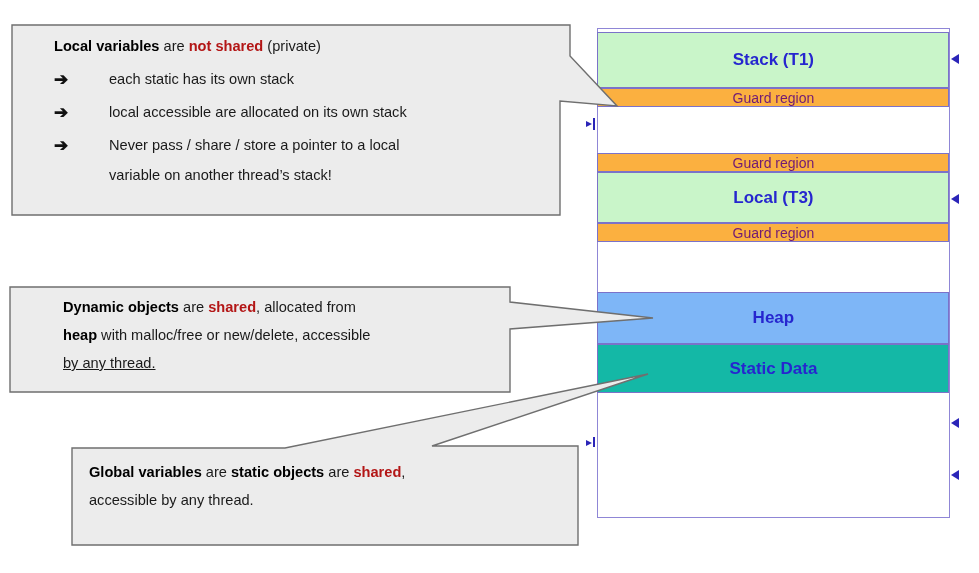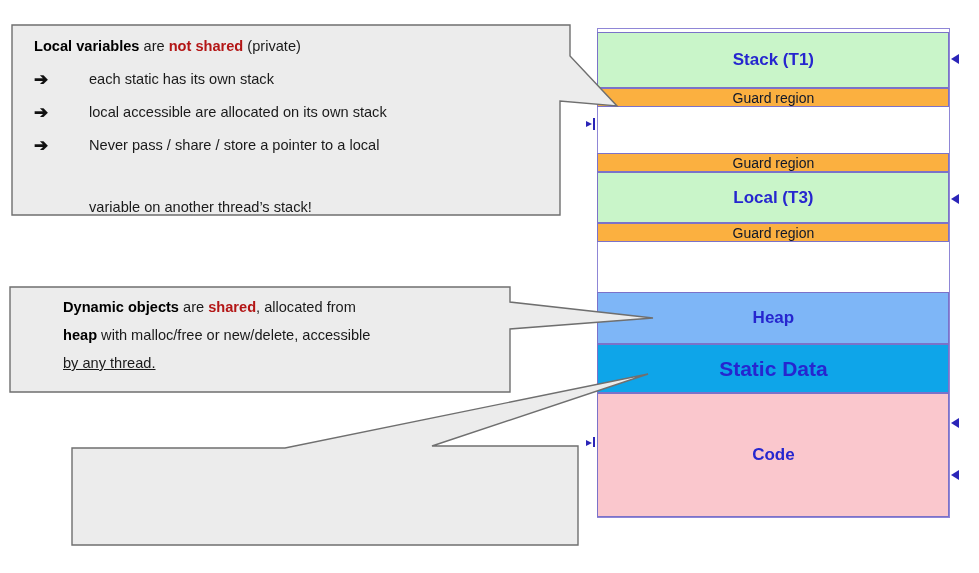--- a/index.html
+++ b/index.html
@@ -24,30 +24,30 @@
     color:#1a1a1a;
     line-height:1.0;
   }
   .bold{font-weight:bold;color:#000;}
   .red{color:#b31616;font-weight:bold;}
 
   
   #vec{position:absolute;left:0;top:0;width:979px;height:573px;z-index:2;}
 
   
-  #box1{left:12px;top:25px;width:558px;height:190px;background:transparent;}
+  #box1{left:12px;top:25px;width:558px;height:190px;background:transparent;padding-left:20px;}
   #box1 .line{position:absolute;white-space:nowrap;}
   #b1l0{left:22px;top:14px;}
   .arrowrow{position:absolute;}
   .arrowrow .ar{position:absolute;left:0;top:-1px;font-size:17px;font-weight:bold;color:#111;}
   .arrowrow .tx{position:absolute;left:55px;top:0px;white-space:nowrap;}
   #b1r1{left:22px;top:47px;}
   #b1r2{left:22px;top:80px;}
   #b1r3{left:22px;top:113px;}
-  #b1r3b{position:absolute;left:77px;top:143px;white-space:nowrap;margin-top:32px;}
+  #b1r3b{position:absolute;left:77px;top:143px;white-space:nowrap;}
 
   
   #box2{left:10px;top:287px;width:500px;height:105px;background:transparent;margin-left:39px;}
   #box2 .line{position:absolute;left:14px;white-space:nowrap;}
   #b2l0{top:13px;}
   #b2l1{top:41px;}
   #b2l2{top:69px;text-decoration:underline;}
 
   
   #box3{left:72px;top:448px;width:506px;height:97px;background:transparent;}
@@ -65,23 +65,23 @@
   }
   .blk{
     position:absolute;left:-0.6px;width:352px;
     box-sizing:border-box;
     border:1.4px solid #7b72c9;
     display:flex;align-items:center;justify-content:center;
     color:#2626cf;font-weight:bold;
   }
   .stack{background:#c9f5c9;font-size:17px;}
   .guard{background:#fcb košice;}
-  .guard{background:#fbb040;color:#0f172a;font-weight:normal;font-size:14px;}
+  .guard{background:#fbb040;color:#701a75;font-weight:normal;font-size:14px;}
   .heap{background:#7eb6f7;font-size:17px;}
-  .sdata{background:#0ea5e9;font-size:21px;}
+  .sdata{background:#14b8a6;font-size:17px;}
   .code{background:#fac7cd;font-size:17px;}
 
   
   .mark{position:absolute;width:0;height:0;z-index:4;}
   .mark-left{border-top:5px solid transparent;border-bottom:5px solid transparent;border-right:8px solid #2b25b8;}
   .mark-sm-right{border-top:3.5px solid transparent;border-bottom:3.5px solid transparent;border-left:6px solid #2b25b8;}
   .stub{position:absolute;background:#2b25b8;z-index:4;}
 </style>
 </head>
 <body>
@@ -112,23 +112,20 @@
     </div>
 
     <div class="blk heap" style="top:263px;height:52px;">
       <span>Heap</span>
     </div>
 
     <div class="blk sdata" style="top:315px;height:49px;">
       <span>Static Data</span>
     </div>
 
-    <div class="blk code" style="top:364px;height:124px;">
-      <span>Code</span>
-    </div>
   </div>
 
   <div class="mark mark-left" style="left:951px;top:54px;"></div>
   <div class="mark mark-left" style="left:951px;top:194px;"></div>
   <div class="mark mark-left" style="left:951px;top:418px;"></div>
   <div class="mark mark-left" style="left:951px;top:470px;"></div>
   <div class="mark mark-sm-right" style="left:586px;top:121px;"></div>
   <div class="mark mark-sm-right" style="left:586px;top:440px;"></div>
   <div class="stub" style="left:593px;top:118px;width:2px;height:12px;"></div>
   <div class="stub" style="left:593px;top:437px;width:2px;height:10px;"></div>
@@ -171,14 +168,22 @@
       <div class="line" id="b2l0">
         <span class="bold">Dynamic objects</span><span> are </span><span class="red">shared</span><span>, allocated from</span>
       </div>
       <div class="line" id="b2l1">
         <span class="bold">heap</span><span> with malloc/free or new/delete, accessible</span>
       </div>
       <div class="line" id="b2l2">by any thread.</div>
     </div>
   </div>
 
+  <div class="callout" id="box3">
+    <div class="txt">
+      <div class="line" id="b3l0">
+        <span class="bold">Global variables</span><span> are </span><span class="bold">static objects</span><span> are </span><span class="red">shared</span><span>,</span>
+      </div>
+      <div class="line" id="b3l1">accessible by any thread.</div>
+    </div>
+  </div>
 
 </div>
 
 </body></html>

